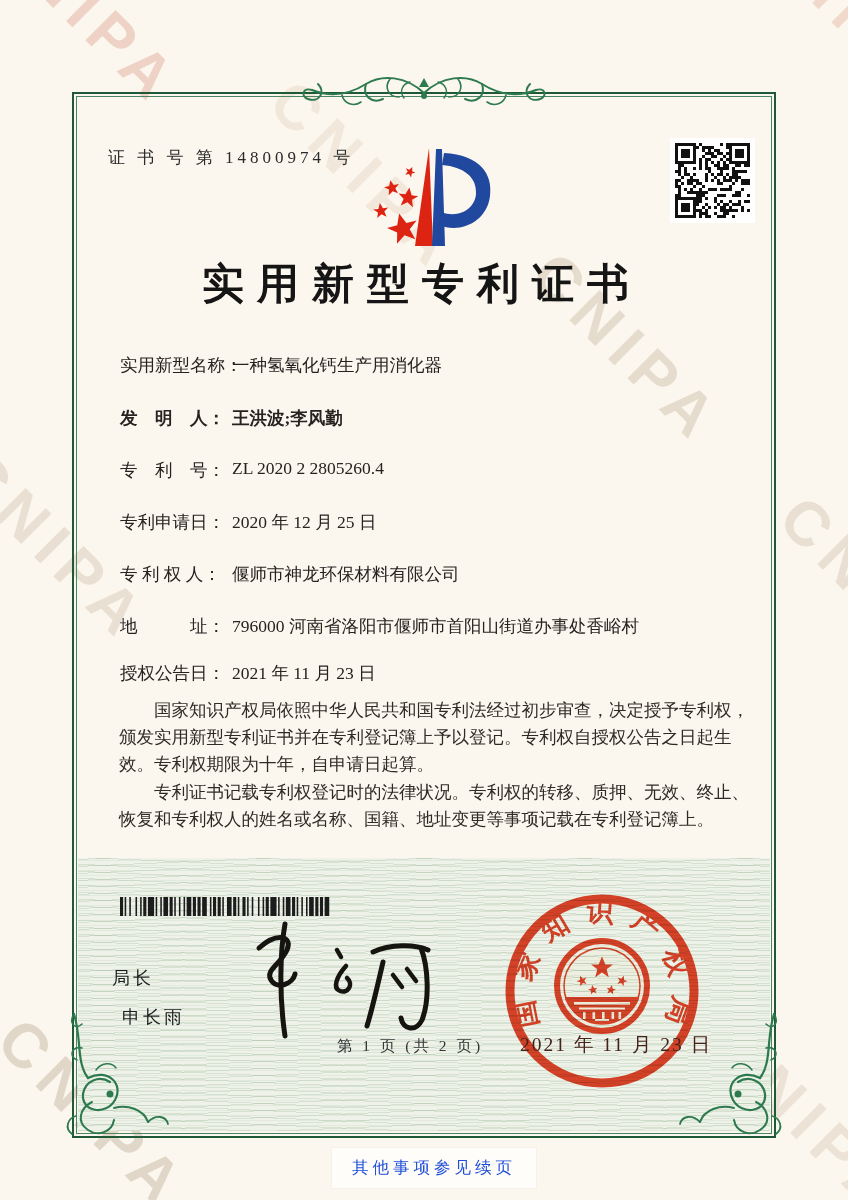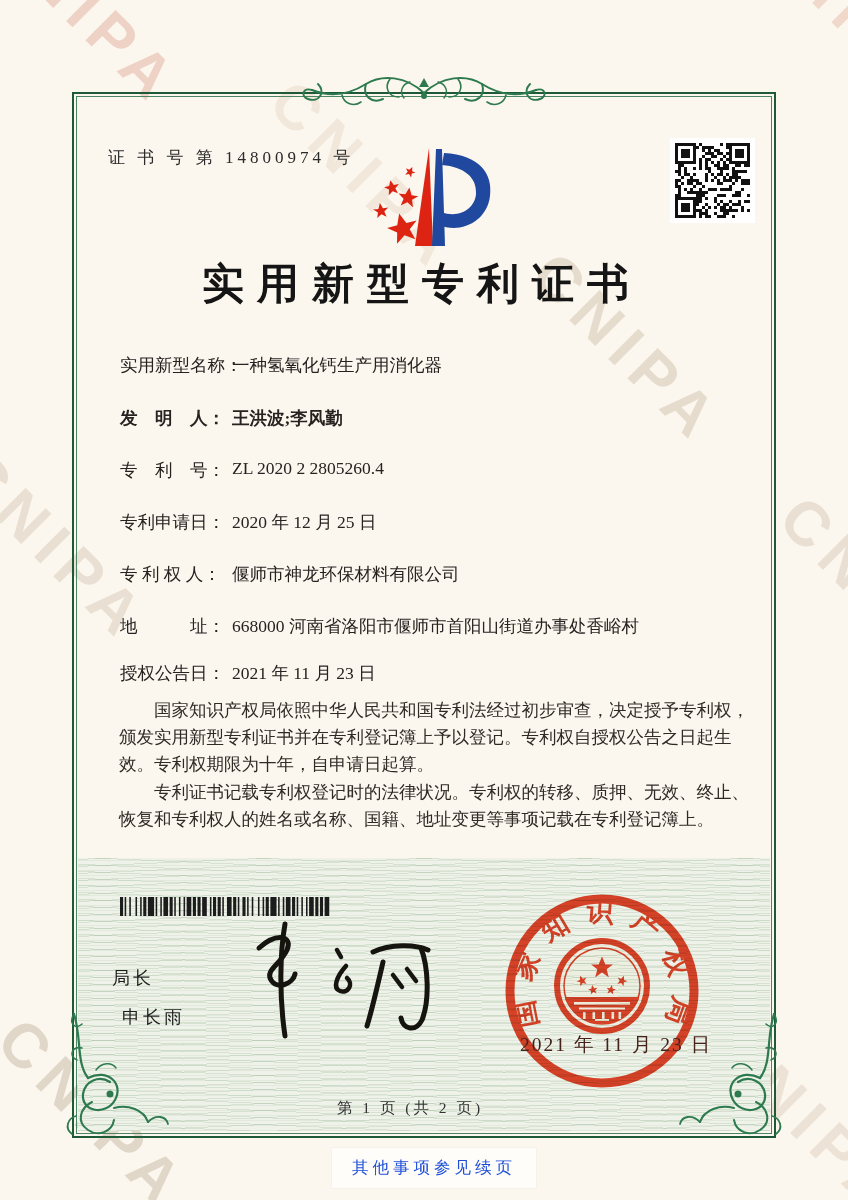--- a/index.html
+++ b/index.html
@@ -45,21 +45,21 @@
   .barcode{position:absolute; left:120px; top:897px;}
 
   .officer-title{position:absolute; left:112px; top:966px; font-size:18px; color:#1d1d1d; letter-spacing:3px;}
   .officer-name{position:absolute; left:122px; top:1005px; font-size:18px; color:#1d1d1d; letter-spacing:3px;}
   .signature{position:absolute; left:225px; top:918px;}
 
   .seal{position:absolute; left:495px; top:880px; mix-blend-mode:multiply; opacity:.95;}
   .seal-date{position:absolute; left:520px; top:1031px; font-size:19.5px; letter-spacing:2px;
              color:#45221a; z-index:6; white-space:nowrap;}
 
-  .pageinfo{position:absolute; left:300px; top:1098px; width:220px; text-align:center;
+  .pageinfo{position:absolute; left:300px; top:1036px; width:220px; text-align:center;
             font-size:15.5px; letter-spacing:3px; color:#333;}
 
   .notebox{position:absolute; left:332px; top:1148px; background:#fffdf9; padding:9px 20px;
            font-size:16.5px; letter-spacing:4px; color:#1d4ed8; box-shadow:0 0 0 1px rgba(0,0,0,0.02);}
 
   .orn{position:absolute; pointer-events:none;}
 </style>
 </head>
 <body>
 
@@ -466,21 +466,21 @@
   <div class="row" style="top:510px;">
     <span>专利申请日：</span>
     <span class="val">2020 年 12 月 25 日</span>
   </div>
   <div class="row" style="top:562px;">
     <span>专 利 权 人：</span>
     <span class="val">偃师市神龙环保材料有限公司</span>
   </div>
   <div class="row" style="top:614px;">
     <span>地　　　址：</span>
-    <span class="val">668000 河南省洛阳市偃师市首阳山街道办事处香峪村</span>
+    <span class="val">796000 河南省洛阳市偃师市首阳山街道办事处香峪村</span>
   </div>
   <div class="row" style="top:661px;">
     <span>授权公告日：</span>
     <span class="val">2021 年 11 月 23 日</span>
   </div>
 
   <div class="paras">
     <p>国家知识产权局依照中华人民共和国专利法经过初步审查，决定授予专利权，颁发实用新型专利证书并在专利登记簿上予以登记。专利权自授权公告之日起生效。专利权期限为十年，自申请日起算。</p>
     <p>专利证书记载专利权登记时的法律状况。专利权的转移、质押、无效、终止、恢复和专利权人的姓名或名称、国籍、地址变更等事项记载在专利登记簿上。</p>
   </div>

